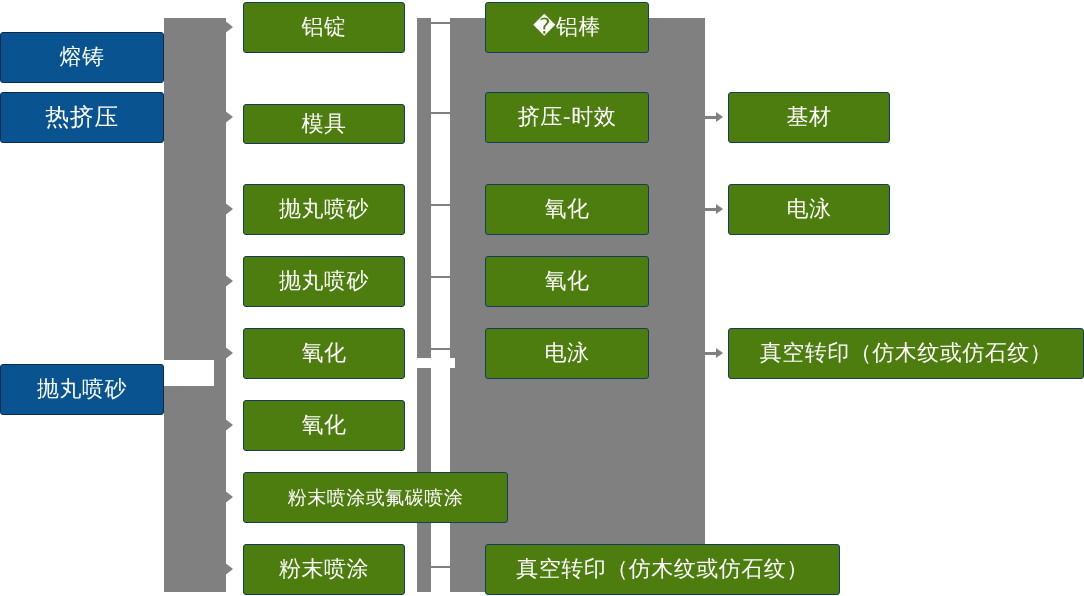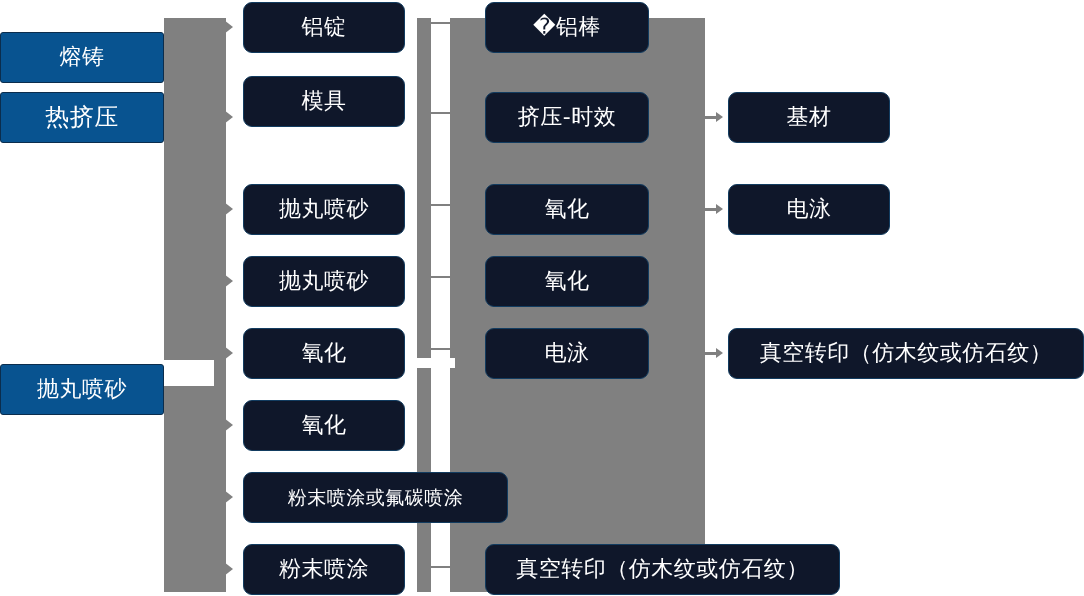--- a/index.html
+++ b/index.html
@@ -37,21 +37,21 @@
     display:flex;align-items:center;justify-content:center;
     color:#ffffff;
     border:1px solid #11395e;
     border-radius:3px;
     text-align:center;
     line-height:1.1;
     white-space:nowrap;
     letter-spacing:0.5px;
   }
   .box.dark{background:#085390;border-color:#0b2d4d;}
-  .box.bright{background:#0f172a;border-color:#123c60;border-radius:9px;}
+  .box.bright{background:#4d7c0f;border-color:#123c60;}
 
   
   .box::before{
     content:"";
     position:absolute;
     left:6px;right:-4px;top:-4px;height:4px;
     background:#0b6cb8;
     z-index:-1;
   }
   .box.dark::before{background:#085390;}
@@ -110,21 +110,21 @@
   <div class="box dark" style="left:0px;top:92px;width:164px;height:51px;font-size:24px;">
     <span>热挤压</span>
   </div>
   <div class="box dark" style="left:0px;top:364px;width:164px;height:51px;font-size:22px;">
     <span>抛丸喷砂</span>
   </div>
 
   <div class="box bright" style="left:243px;top:2px;width:162px;height:51px;font-size:22px;">
     <span>铝锭</span>
   </div>
-  <div class="box bright" style="left:243px;top:76px;width:162px;height:51px;font-size:22px;">
+  <div class="box bright" style="left:243px;top:104px;width:162px;height:40px;font-size:22px;">
     <span>模具</span>
   </div>
   <div class="box bright" style="left:243px;top:184px;width:162px;height:51px;font-size:22px;">
     <span>抛丸喷砂</span>
   </div>
   <div class="box bright" style="left:243px;top:256px;width:162px;height:51px;font-size:22px;">
     <span>抛丸喷砂</span>
   </div>
   <div class="box bright" style="left:243px;top:328px;width:162px;height:51px;font-size:22px;">
     <span>氧化</span>

